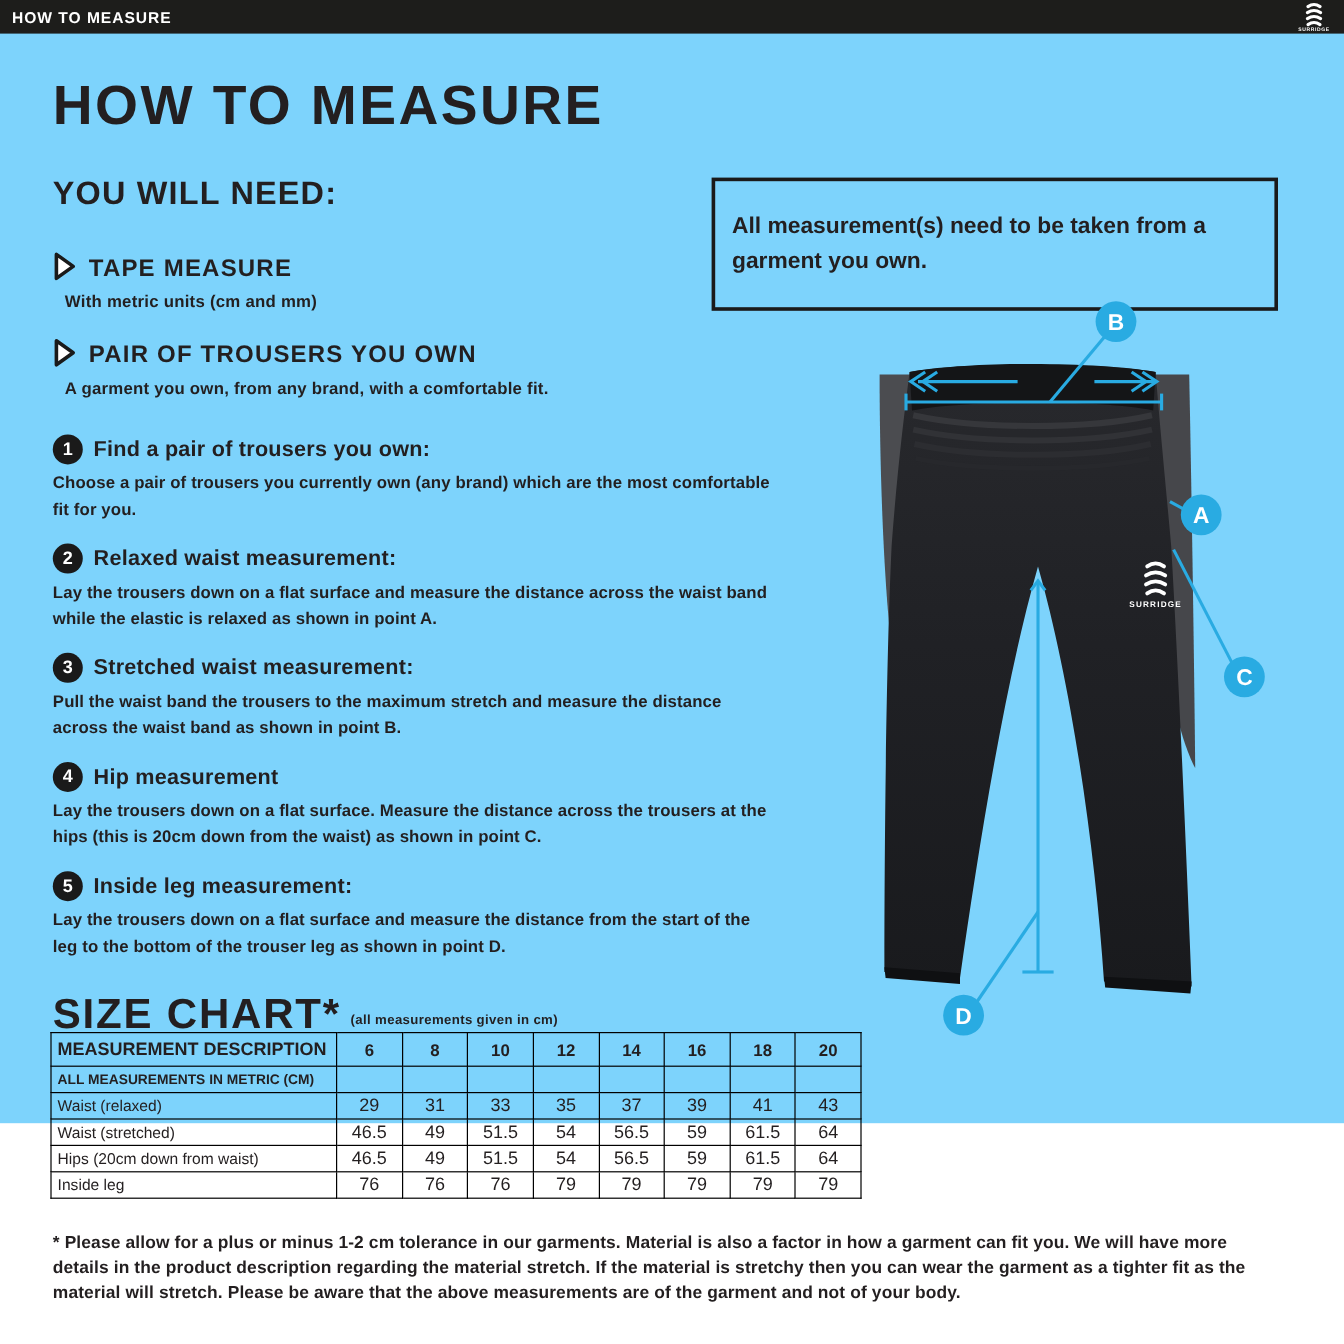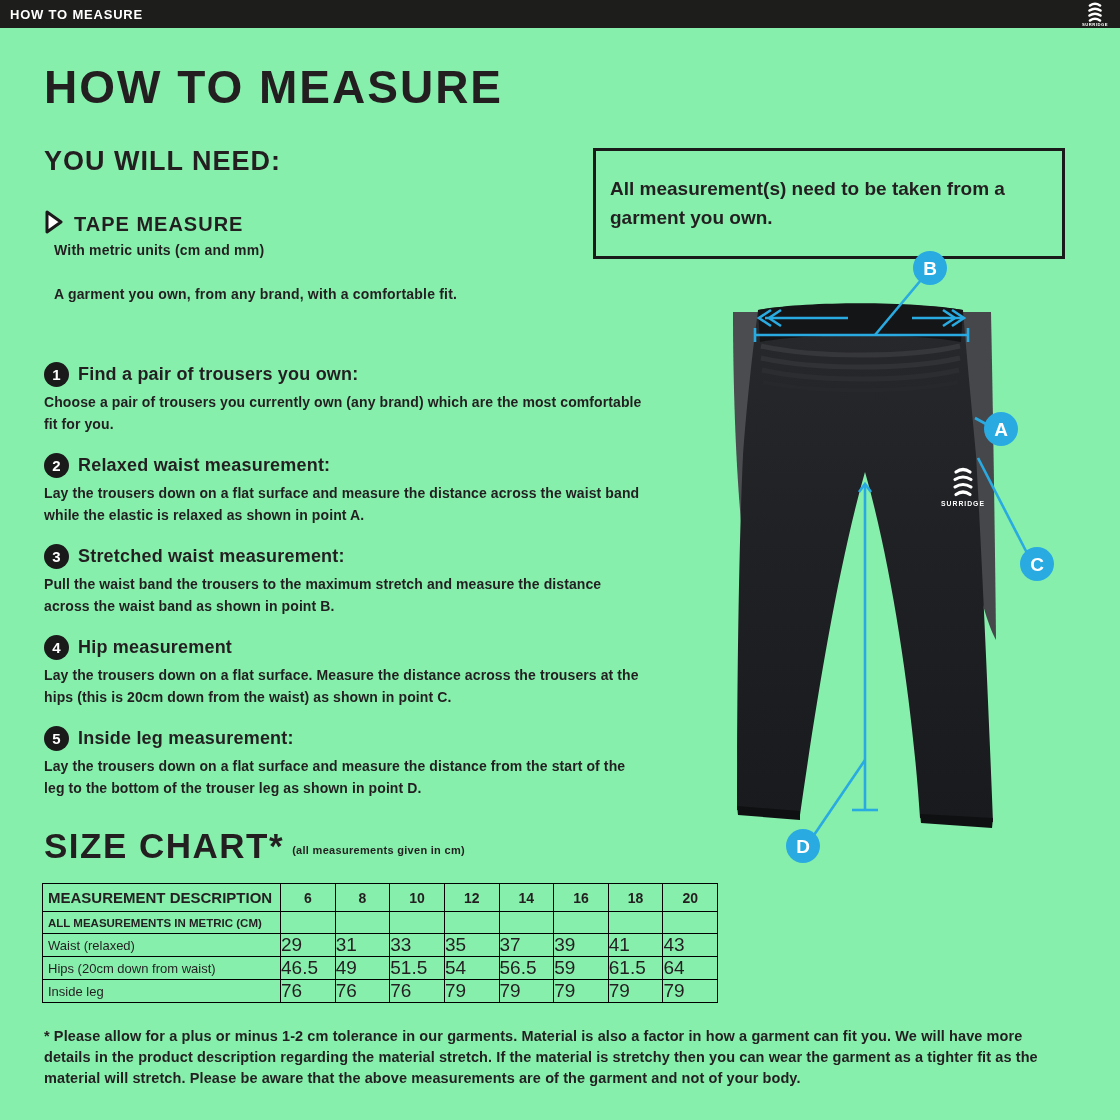--- a/index.html
+++ b/index.html
@@ -1,18 +1,18 @@
 <!DOCTYPE html>
 <html><head>
 <meta charset="utf-8">
 <style>
   * { margin:0; padding:0; box-sizing:border-box; }
   html,body { width:1120px; height:1120px; background:#fff; overflow:hidden;
               font-family:"Liberation Sans", sans-serif; color:#231f20; }
-  .page { position:relative; width:1120px; height:1120px; background:#86efac; }
+  .page { position:relative; width:1120px; height:936px; background:#7dd3fc; }
 
   
   .topbar { position:absolute; left:0; top:0; width:1120px; height:28px; background:#1d1d1b;
             display:flex; align-items:center; justify-content:space-between; padding:0 10px; }
   .topbar-title { color:#fff; font-size:13px; font-weight:bold; letter-spacing:0.8px; }
   .topbar-logo { display:flex; flex-direction:column; align-items:center; }
 
   
   .main-title { position:absolute; left:44px; top:60px; font-size:46px; font-weight:bold;
                 letter-spacing:2px; color:#231f20; }
@@ -40,31 +40,31 @@
   .step-title { font-size:18px; font-weight:bold; letter-spacing:0.2px; }
   .step-desc { font-size:14px; font-weight:bold; line-height:1.55; margin-top:5px;
                width:605px; letter-spacing:0.1px; }
 
   
   .sizechart-heading { position:absolute; left:44px; top:826px; font-size:35px; font-weight:bold;
                        letter-spacing:1.5px; }
   .sizechart-sub { font-size:11px; font-weight:bold; letter-spacing:0.3px; margin-left:8px;
                    position:relative; top:-4px; }
 
-  table.size-table { position:absolute; left:42px; top:883px; width:676px;
+  table.size-table { position:absolute; left:42px; top:860px; width:676px;
                      border-collapse:collapse; table-layout:fixed; }
   .size-table th, .size-table td { border:1.6px solid #000; overflow:hidden; white-space:nowrap; }
   .size-table col.c0 { width:238px; }
   .size-table th.desc { font-size:15px; font-weight:bold; text-align:left; padding-left:5px;
                         height:28px; }
   .size-table th.size { font-size:14px; font-weight:bold; text-align:center; }
   .size-table td { height:22px; }
   .size-table td.label { font-size:13px; font-weight:normal; text-align:left; padding-left:5px; }
   .size-table tr.metric td.label { font-size:11.5px; font-weight:bold; }
-  .size-table td.val { font-size:19px; }
+  .size-table td.val { font-size:15px; text-align:center; }
 
   .footnote { position:absolute; left:44px; top:1026px; width:995px; font-size:14.5px;
               font-weight:bold; line-height:1.45; letter-spacing:0.1px; }
 
   .diagram { position:absolute; left:715px; top:240px; width:355px; height:650px; }
   svg text { font-family:"Liberation Sans", sans-serif; }
 </style>
 </head>
 <body>
 
@@ -95,20 +95,28 @@
         <svg width="20" height="24" viewBox="0 0 20 24">
             <polygon points="3,2 17,12 3,22" fill="#fff" stroke="#1a1a1a" stroke-width="3" stroke-linejoin="round"></polygon>
           </svg>
       </span>
       <span class="need-name">TAPE MEASURE</span>
     </div>
     <div class="need-desc">With metric units (cm and mm)</div>
   </div>
 
   <div class="need-item need-item-2">
+    <div class="need-row">
+      <span>
+        <svg width="20" height="24" viewBox="0 0 20 24">
+            <polygon points="3,2 17,12 3,22" fill="#fff" stroke="#1a1a1a" stroke-width="3" stroke-linejoin="round"></polygon>
+          </svg>
+      </span>
+      <span class="need-name">PAIR OF TROUSERS YOU OWN</span>
+    </div>
     <div class="need-desc">A garment you own, from any brand, with a comfortable fit.</div>
   </div>
 
   <div class="note-box">All measurement(s) need to be taken from a garment you own.</div>
 
   <div class="steps">
     <div class="step">
       <div class="step-head">
         <span class="step-badge">1</span>
         <span class="step-title">Find a pair of trousers you own:</span>
@@ -277,20 +285,31 @@
       <td class="val">29</td>
       <td class="val">31</td>
       <td class="val">33</td>
       <td class="val">35</td>
       <td class="val">37</td>
       <td class="val">39</td>
       <td class="val">41</td>
       <td class="val">43</td>
     </tr>
     <tr>
+      <td class="label">Waist (stretched)</td>
+      <td class="val">46.5</td>
+      <td class="val">49</td>
+      <td class="val">51.5</td>
+      <td class="val">54</td>
+      <td class="val">56.5</td>
+      <td class="val">59</td>
+      <td class="val">61.5</td>
+      <td class="val">64</td>
+    </tr>
+    <tr>
       <td class="label">Hips (20cm down from waist)</td>
       <td class="val">46.5</td>
       <td class="val">49</td>
       <td class="val">51.5</td>
       <td class="val">54</td>
       <td class="val">56.5</td>
       <td class="val">59</td>
       <td class="val">61.5</td>
       <td class="val">64</td>
     </tr>

